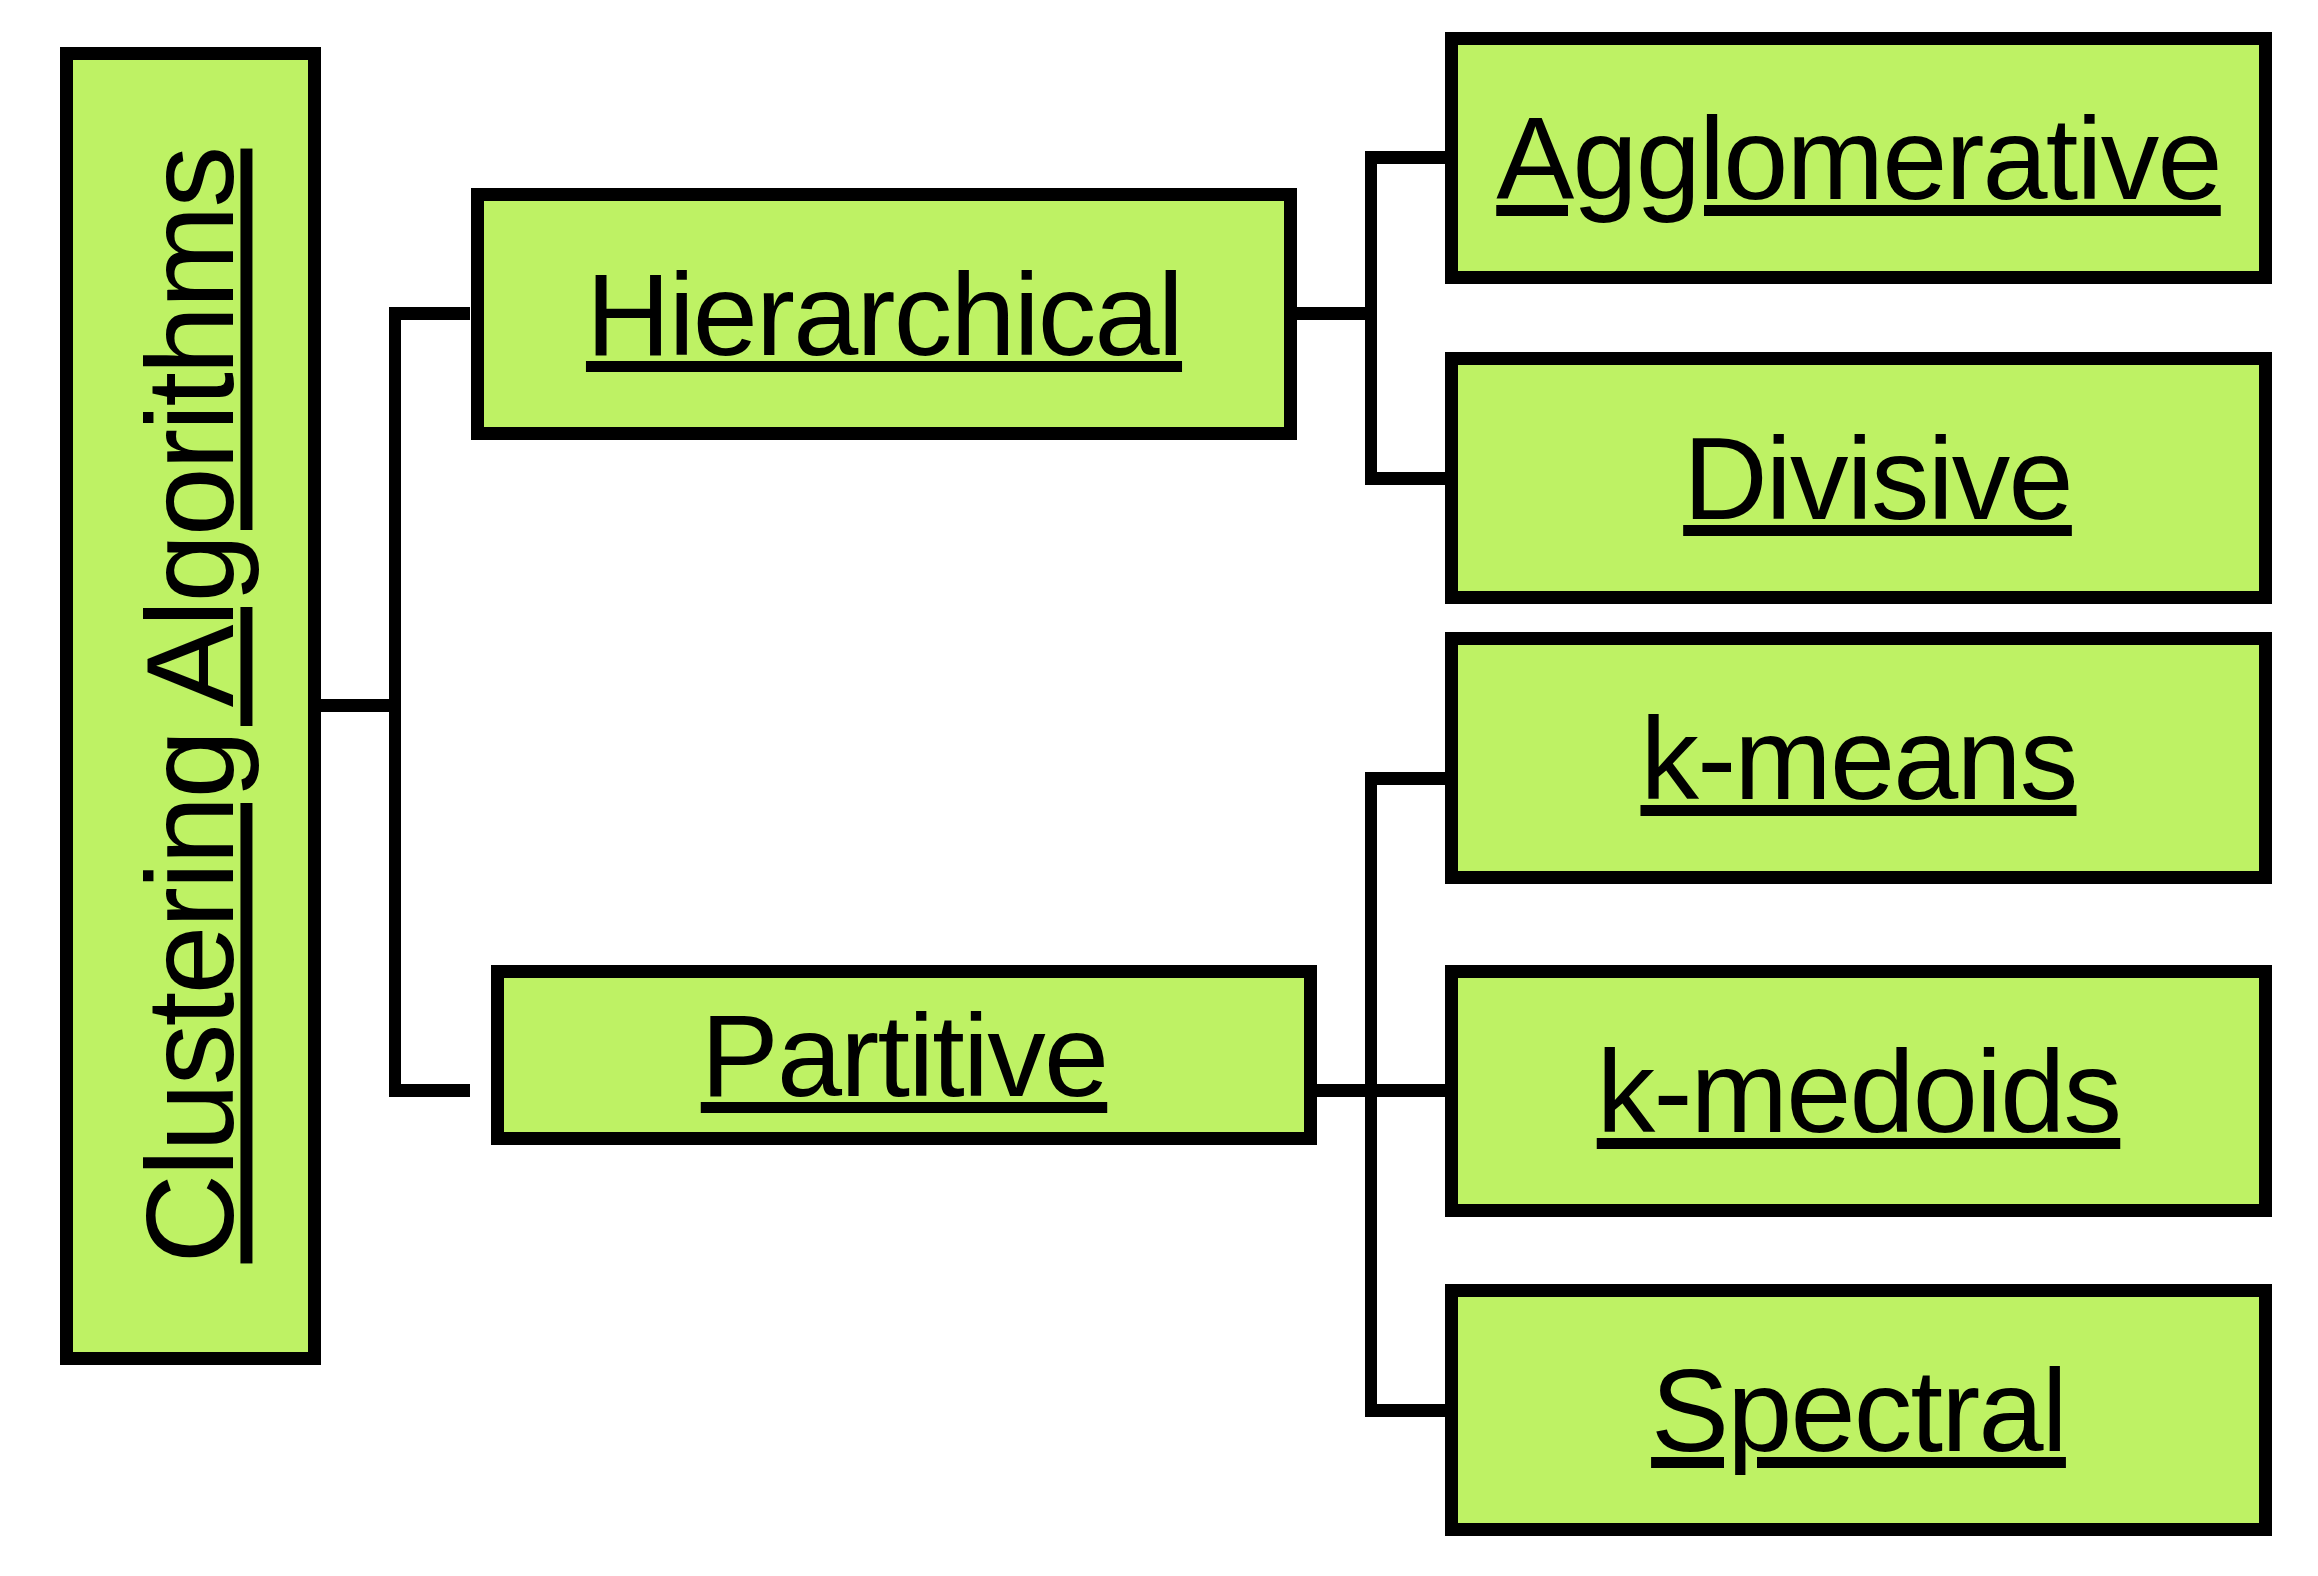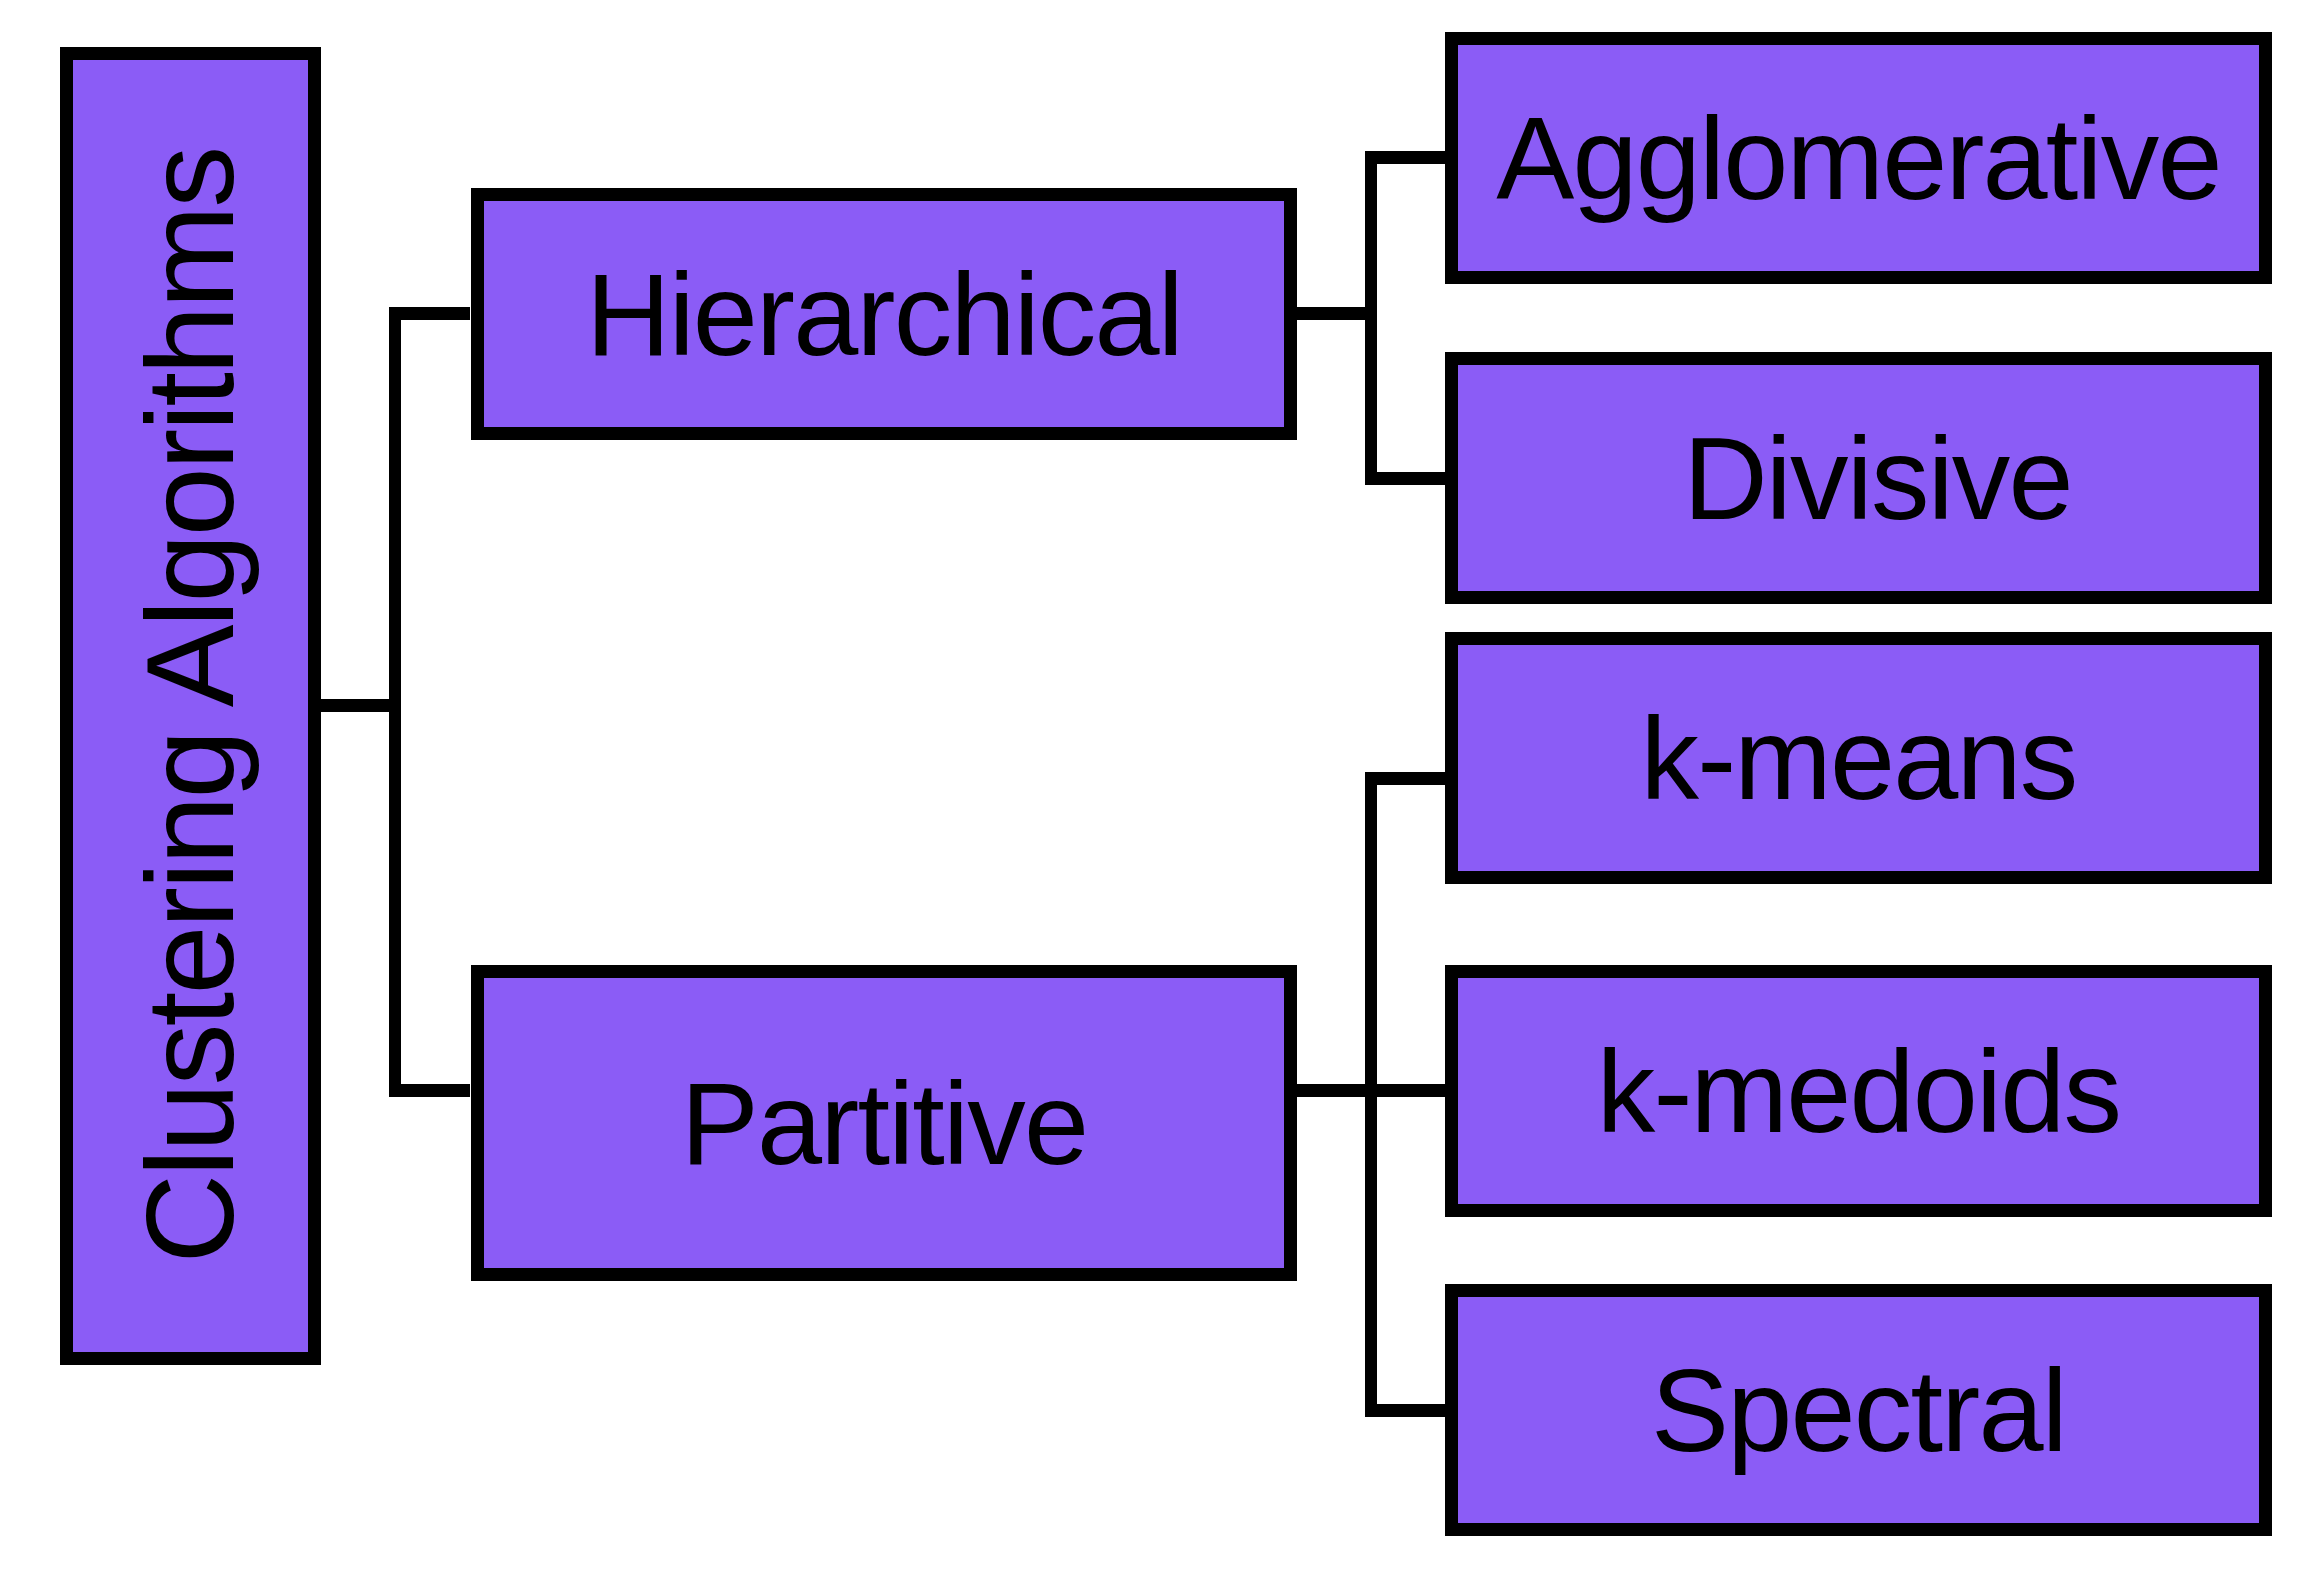--- a/index.html
+++ b/index.html
@@ -13,43 +13,44 @@
     height: 1576px;
     background: #ffffff;
     font-family: "Liberation Sans", sans-serif;
     color: #000000;
     overflow: hidden;
   }
   .node {
     position: absolute;
     box-sizing: border-box;
     border: 13.3px solid #000000;
-    background: #8b5cf6;
+    background: #bef264;
     display: flex;
     align-items: center;
     justify-content: center;
     text-align: center;
+    text-decoration: underline;
   }
   .node .label {
     font-size: 117px;
     letter-spacing: -1.8px;
     line-height: 1;
     white-space: nowrap;
     color: #000000;
   }
   .node.root .label {
     font-size: 124px;
     letter-spacing: -2.7px;
     transform: rotate(-90deg);
     transform-origin: center center;
   }
   
   .root          { left: 60px;   top: 47px;   width: 261px; height: 1318px; }
   .hierarchical  { left: 471px;  top: 188px;  width: 826px; height: 252px; }
-  .partitive     { left: 471px;  top: 965px; width: 826px; height: 316px; }
+  .partitive     { left: 491px;  top: 965px; width: 826px; height: 180px; }
   .agglomerative { left: 1445px; top: 32px;   width: 827px; height: 252px; }
   .divisive      { left: 1445px; top: 352px;  width: 827px; height: 252px; padding-left: 38px; }
   .kmeans        { left: 1445px; top: 632px;  width: 827px; height: 252px; text-align: center; }
   .kmedoids      { left: 1445px; top: 965px; width: 827px; height: 252px; align-items: center; }
   .spectral      { left: 1445px; top: 1284px; width: 827px; height: 252px; text-align: center; }
   
   .c {
     position: absolute;
     background: #000000;
   }

